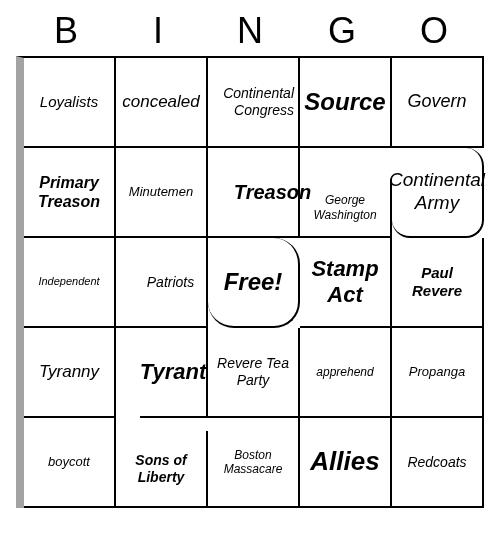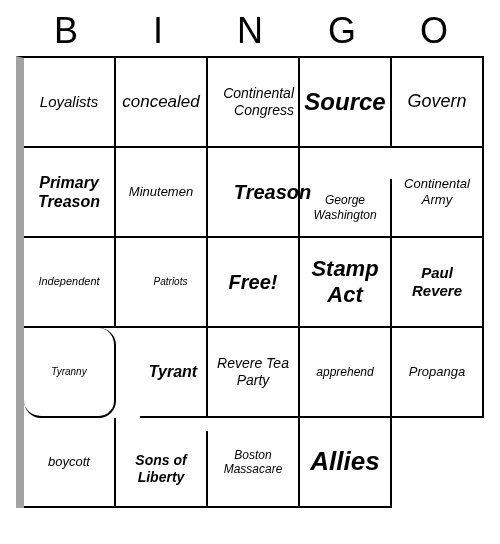--- a/index.html
+++ b/index.html
@@ -60,28 +60,29 @@
 <div class="bingo-grid" id="grid">
     <div class="bingo-cell" style="font-size: 15px;">Loyalists</div>
     <div class="bingo-cell" style="font-size: 17px;">concealed</div>
     <div class="bingo-cell" style="font-size: 14px; text-align: right;">Continental Congress</div>
     <div class="bingo-cell" style="font-size: 24px; font-weight: bold;">Source</div>
     <div class="bingo-cell" style="font-size: 18px;">Govern</div>
     <div class="bingo-cell" style="font-size: 16px; font-weight: bold;">Primary Treason</div>
     <div class="bingo-cell" style="font-size: 13px;">Minutemen</div>
     <div class="bingo-cell" style="font-size: 20px; font-weight: bold; padding-left: 43px;">Treason</div>
     <div class="bingo-cell" style="font-size: 12px; margin-top: 31px;">George Washington</div>
-    <div class="bingo-cell" style="font-size: 13px;">Continental Army</div>
+    <div class="bingo-cell" style="font-size: 19px; border-radius: 18px;">Continental Army</div>
     <div class="bingo-cell" style="font-size: 11px;">Independent</div>
-    <div class="bingo-cell" style="font-size: 10px; padding-left: 23px;">Patriots</div>
-    <div class="bingo-cell" style="font-size: 20px; font-weight: bold;">Free!</div>
+    <div class="bingo-cell" style="font-size: 14px; padding-left: 23px;">Patriots</div>
+    <div class="bingo-cell" style="font-size: 24px; font-weight: bold; border-radius: 26px;">Free!</div>
     <div class="bingo-cell" style="font-size: 22px; font-weight: bold;">Stamp Act</div>
     <div class="bingo-cell" style="font-size: 15px; font-weight: bold;">Paul Revere</div>
-    <div class="bingo-cell" style="font-size: 10px; border-radius: 17px;">Tyranny</div>
-    <div class="bingo-cell" style="font-size: 16px; font-weight: bold; margin-left: 24px;">Tyrant</div>
+    <div class="bingo-cell" style="font-size: 17px;">Tyranny</div>
+    <div class="bingo-cell" style="font-size: 22px; font-weight: bold; margin-left: 24px;">Tyrant</div>
     <div class="bingo-cell" style="font-size: 14px;">Revere Tea Party</div>
     <div class="bingo-cell" style="font-size: 12px;">apprehend</div>
     <div class="bingo-cell" style="font-size: 13px;">Propanga</div>
     <div class="bingo-cell" style="font-size: 13px;">boycott</div>
     <div class="bingo-cell" style="font-size: 14px; font-weight: bold; margin-top: 13px;">Sons of Liberty</div>
     <div class="bingo-cell" style="font-size: 12px;">Boston Massacare</div>
     <div class="bingo-cell" style="font-size: 26px; font-weight: bold;">Allies</div>
+    <div class="bingo-cell" style="font-size: 14px;">Redcoats</div>
   </div>
 
 </body></html>

